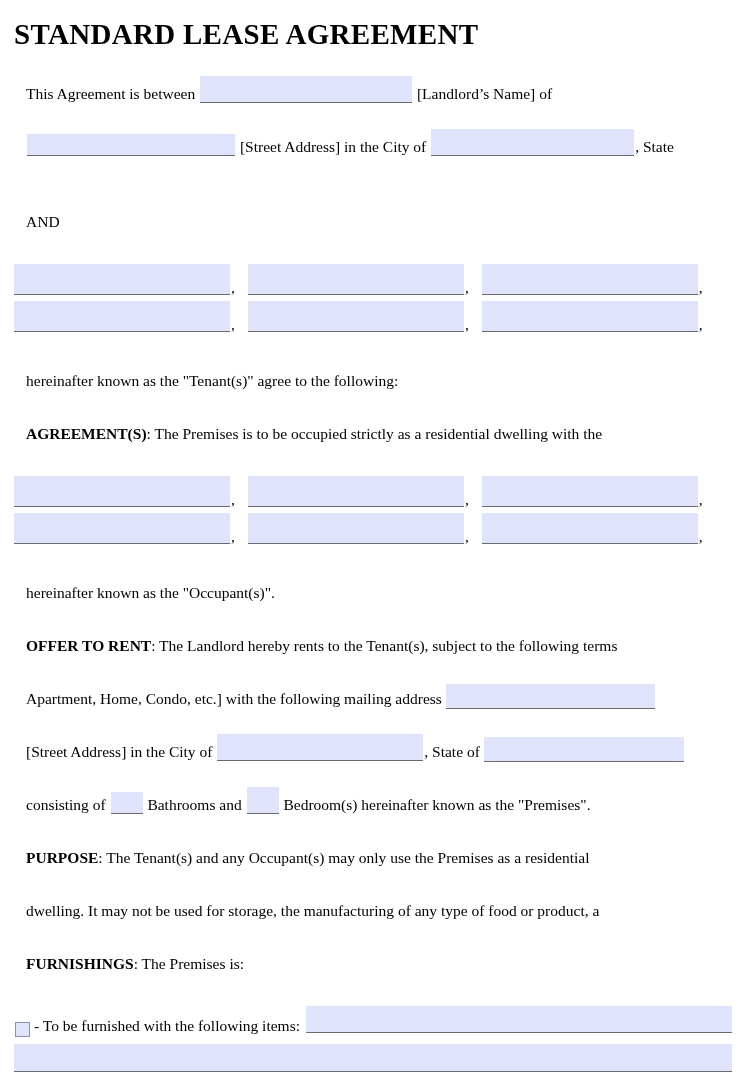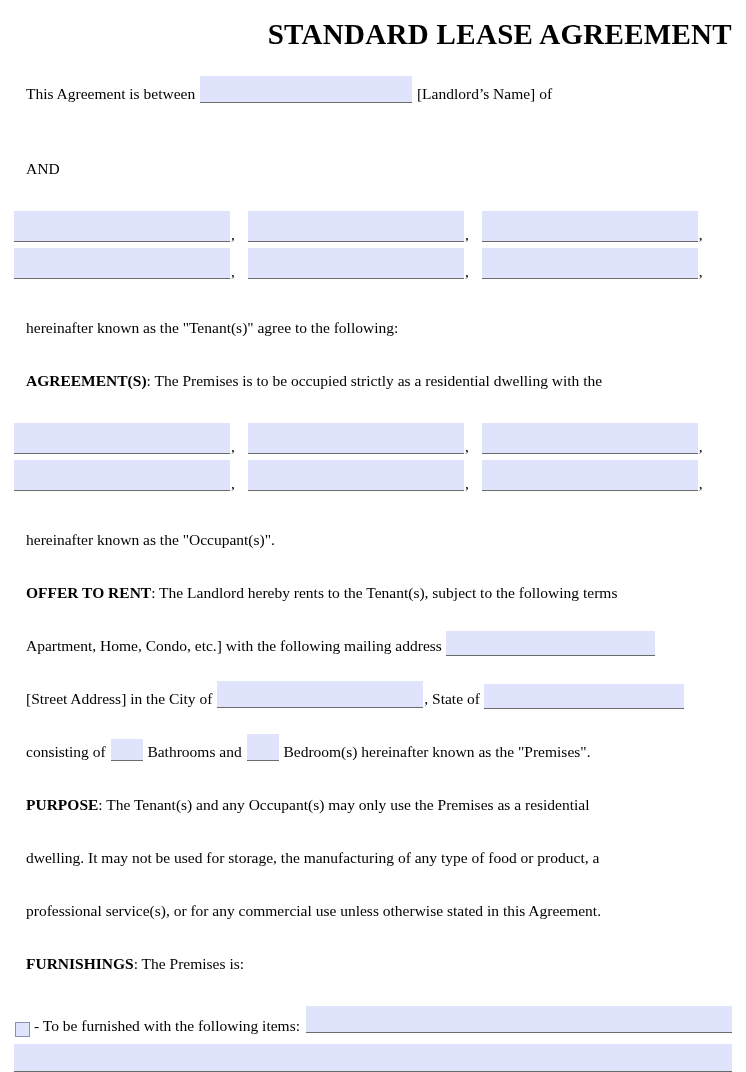--- a/index.html
+++ b/index.html
@@ -16,21 +16,21 @@
     overflow: hidden;
   }
   .page {
     position: relative;
     width: 746px;
     height: 1072px;
     box-sizing: border-box;
     padding: 0 14px;
   }
   .doc-title {
-    text-align: right;
+    text-align: left;
     font-size: 29px;
     font-weight: bold;
     letter-spacing: 0.3px;
     margin: 18px 0 22px 0;
     font-family: "Liberation Serif", serif;
   }
   .para {
     font-size: 15.5px;
     line-height: 41px;
     margin: 12px;
@@ -133,20 +133,25 @@
 <div class="page">
 
   <div class="doc-title">STANDARD LEASE AGREEMENT</div>
 
   <div class="para">
     <span>This Agreement is between</span>
     <span class="blank b-name tall"></span>
     <span>[Landlord’s Name] of</span>
   </div>
 
+  <div class="para">
+    <span class="blank b-street"></span>
+    <span>[Street Address] in the City of</span>
+    <span class="blank b-city tall"></span><span>, State</span>
+  </div>
 
 
   <div class="spacer-sm"></div>
 
   <div class="para">AND</div>
 
   <div class="spacer-sm"></div>
 
   <div class="triple">
     <div class="triple-row">
@@ -253,21 +258,20 @@
     <span class="blank b-small"></span>
     <span>Bathrooms and</span>
     <span class="blank b-small tall"></span>
     <span>Bedroom(s) hereinafter known as the "Premises".</span>
   </div>
 
   <div class="para">
     <span class="bold">PURPOSE</span><span>: The Tenant(s) and any Occupant(s) may only use the Premises as a residential</span>
   </div>
   <div class="para">dwelling. It may not be used for storage, the manufacturing of any type of food or product, a</div>
-  <div class="para">professional service(s), or for any commercial use unless otherwise stated in this Agreement.</div>
 
   <div class="para">
     <span class="bold">FURNISHINGS</span><span>: The Premises is:</span>
   </div>
 
   <div class="spacer-sm"></div>
 
   <div class="furn-line">
     <span class="checkbox"></span>
     <span>- To be furnished with the following items:</span>

